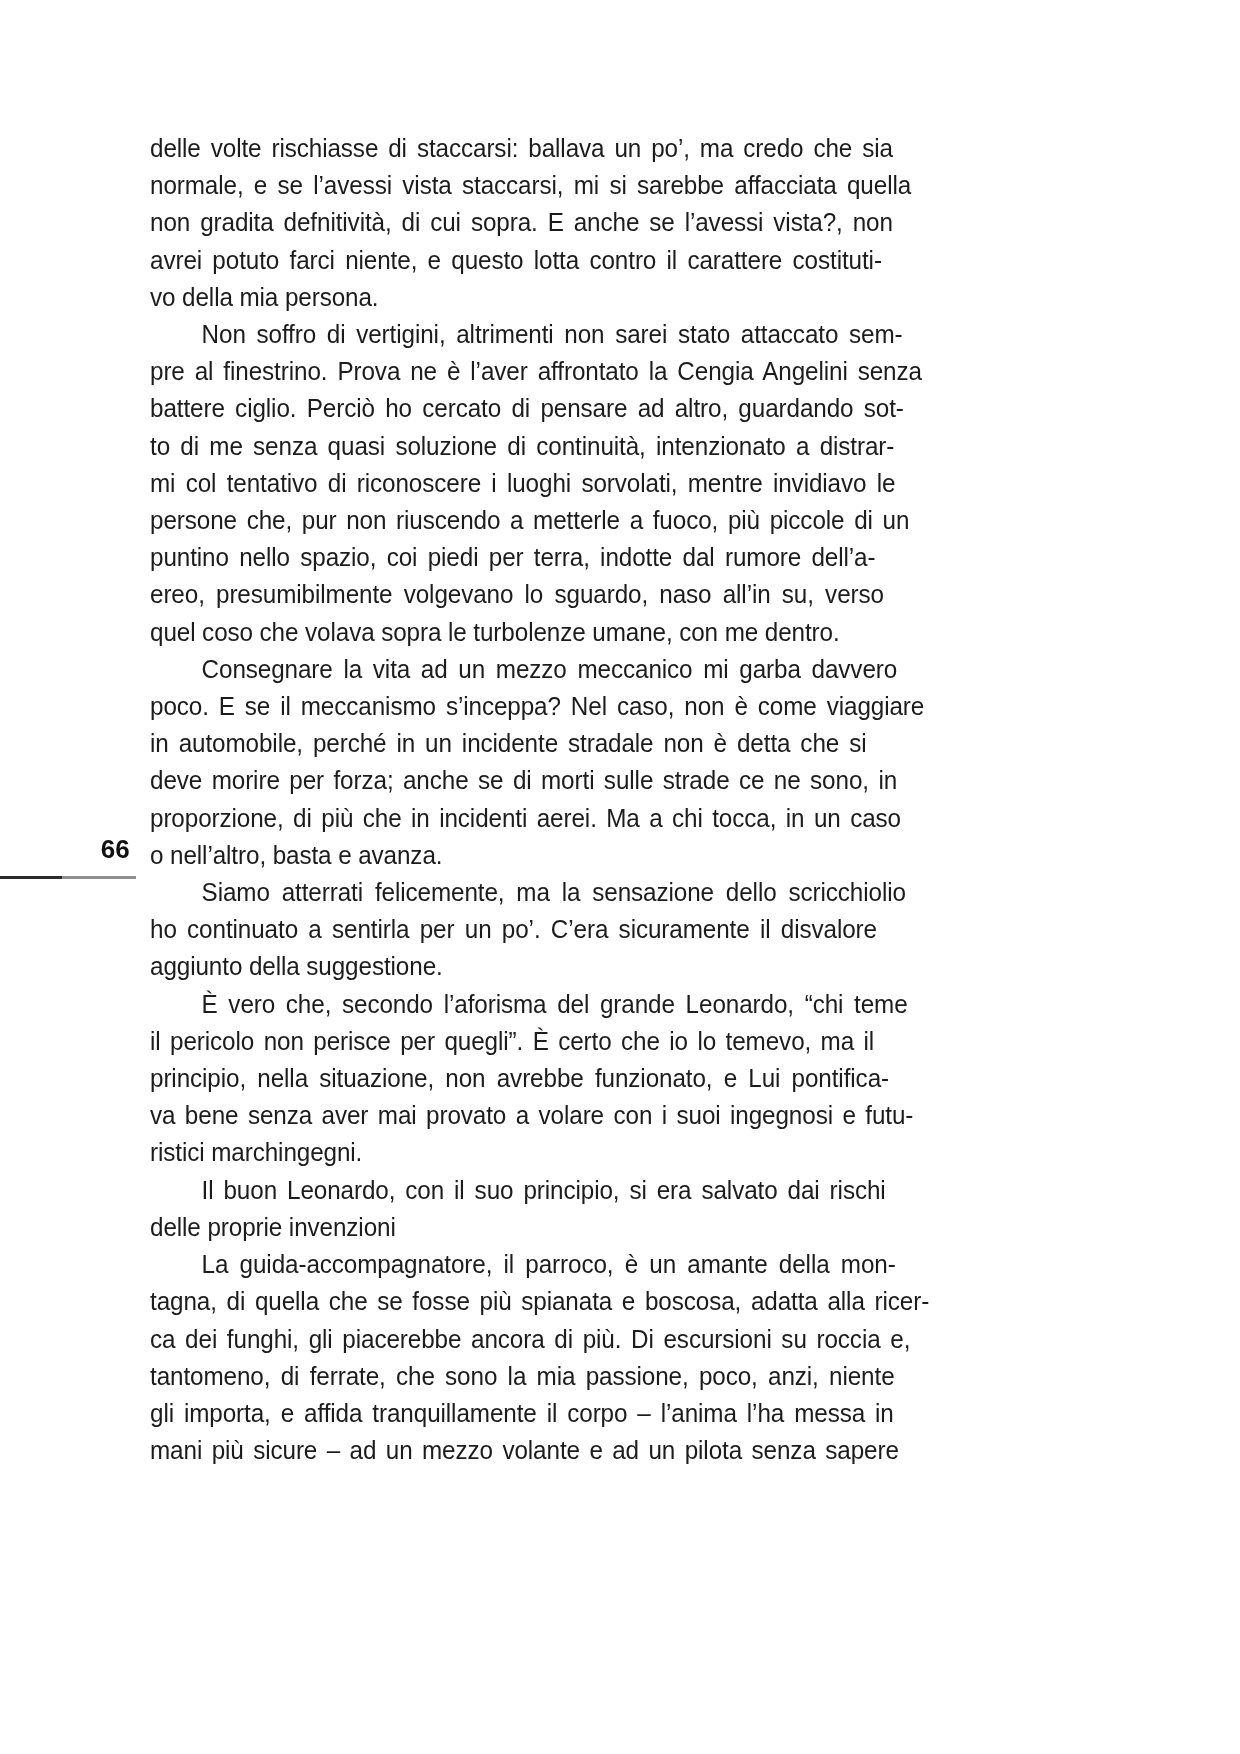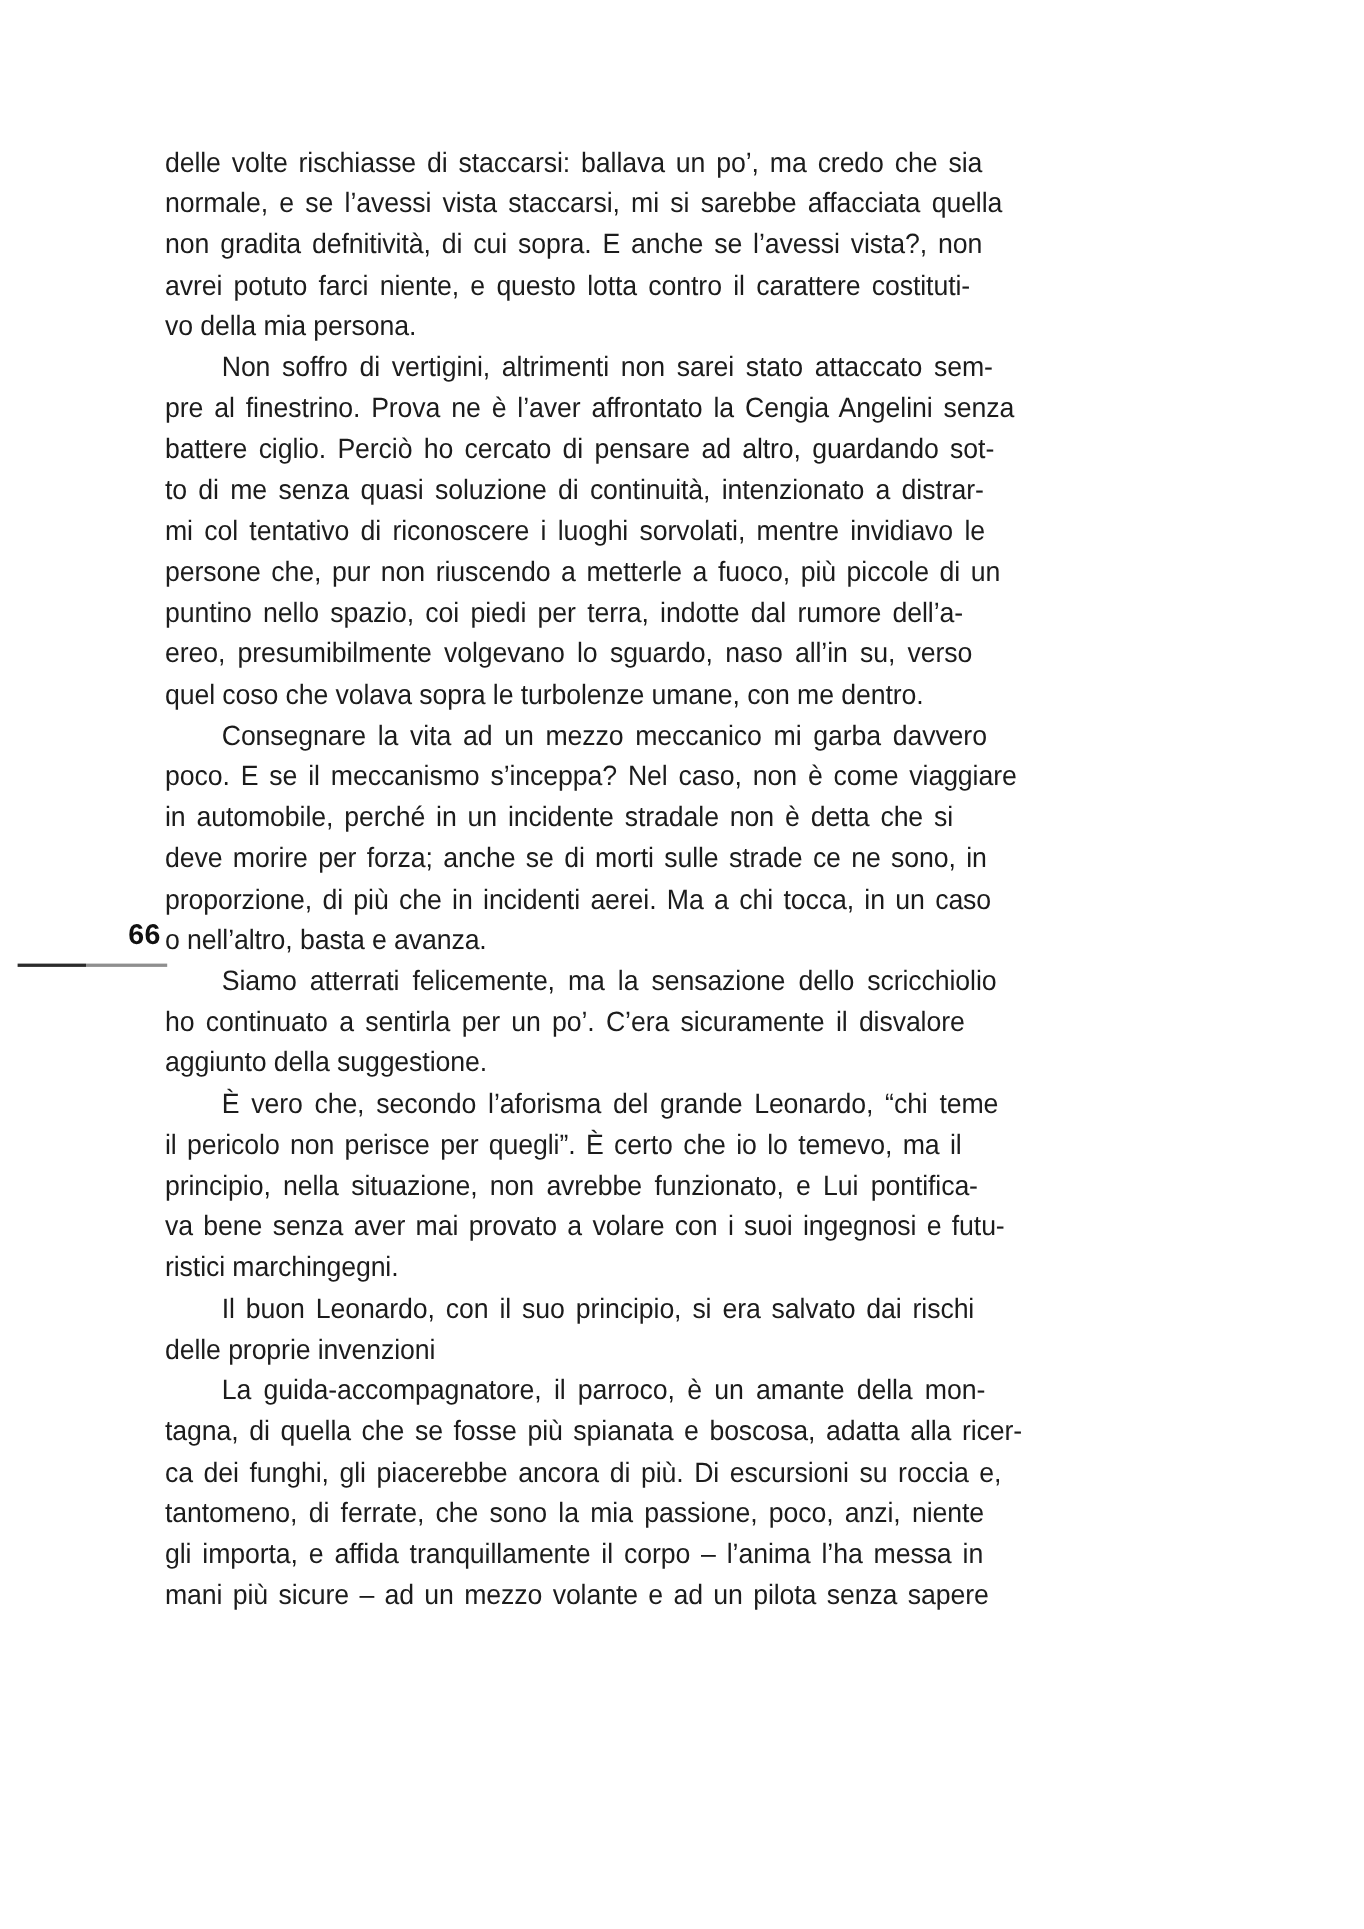--- a/index.html
+++ b/index.html
@@ -18,21 +18,21 @@
 
   .page {
     position: absolute;
     inset: 0;
     background: #ffffff;
   }
 
   
   .folio-block {
     position: absolute;
-    left: 16px;
+    left: 0;
     top: 836px;
     width: 136px;
   }
   .folio {
     display: block;
     text-align: right;
     font-size: 26px;
     font-weight: bold;
     letter-spacing: 0.2px;
     color: #111111;

